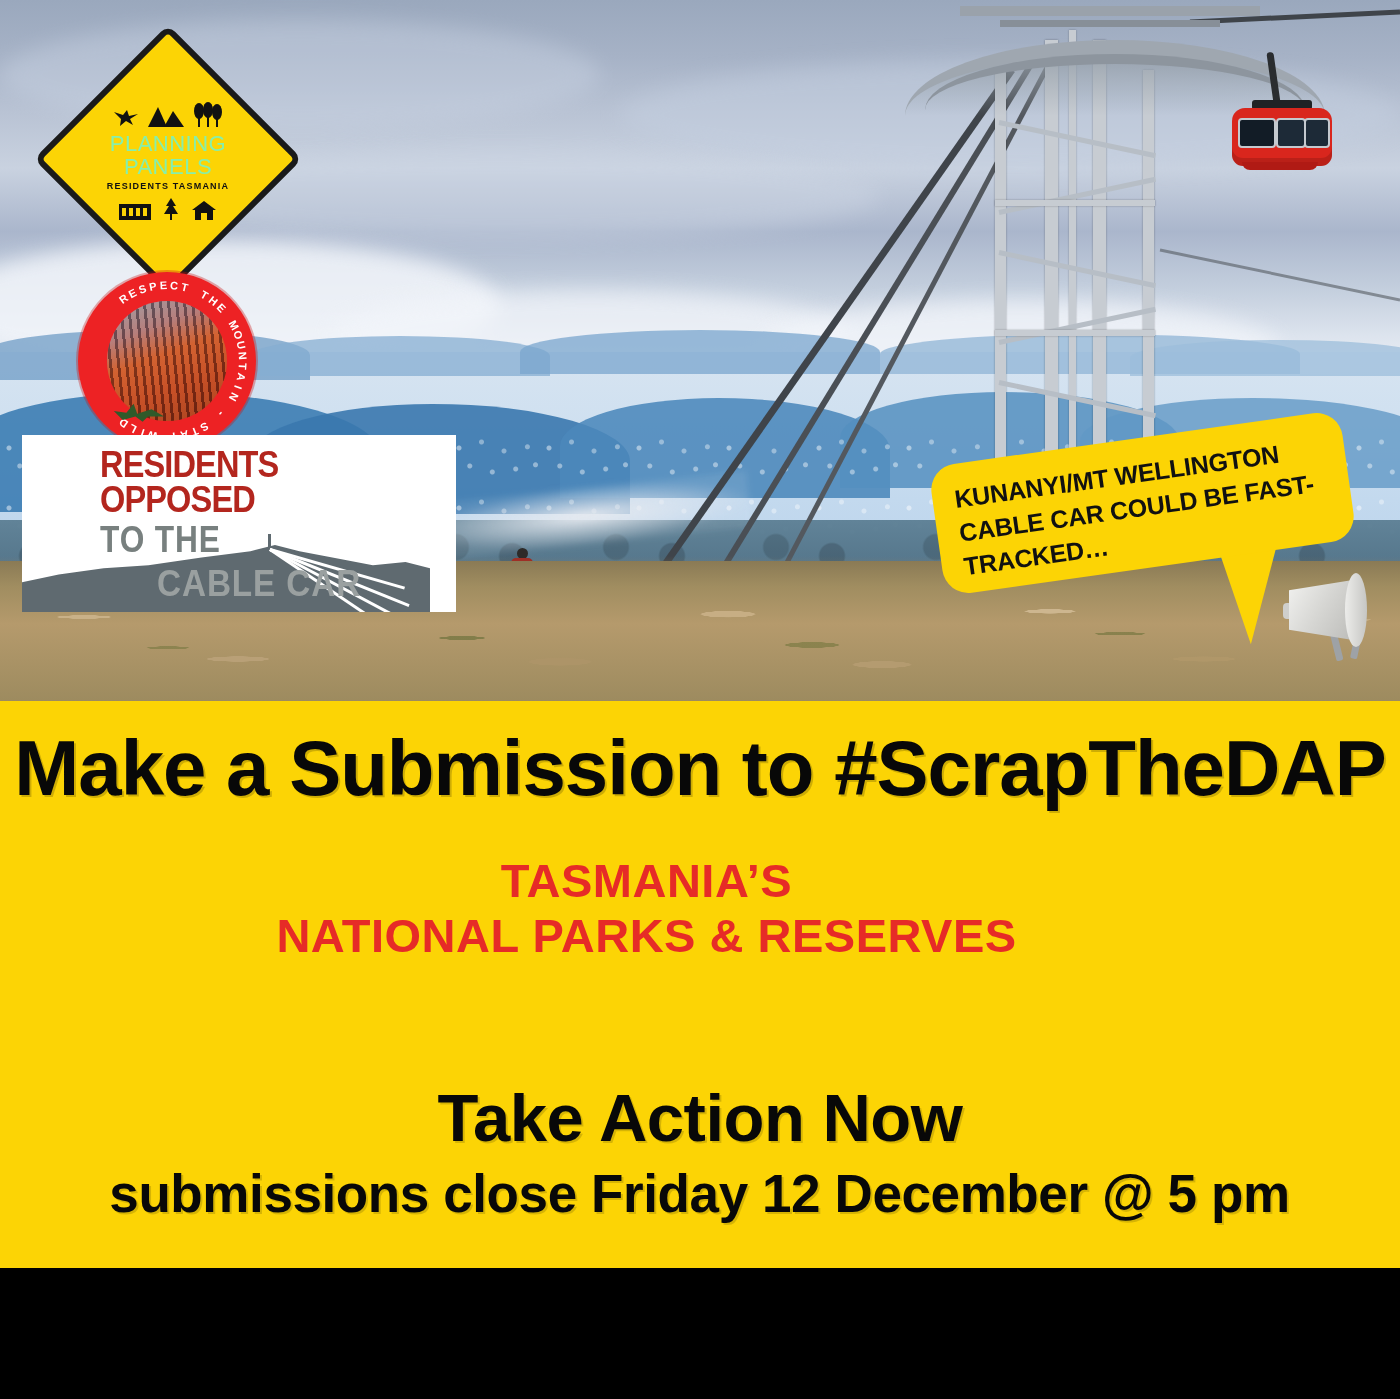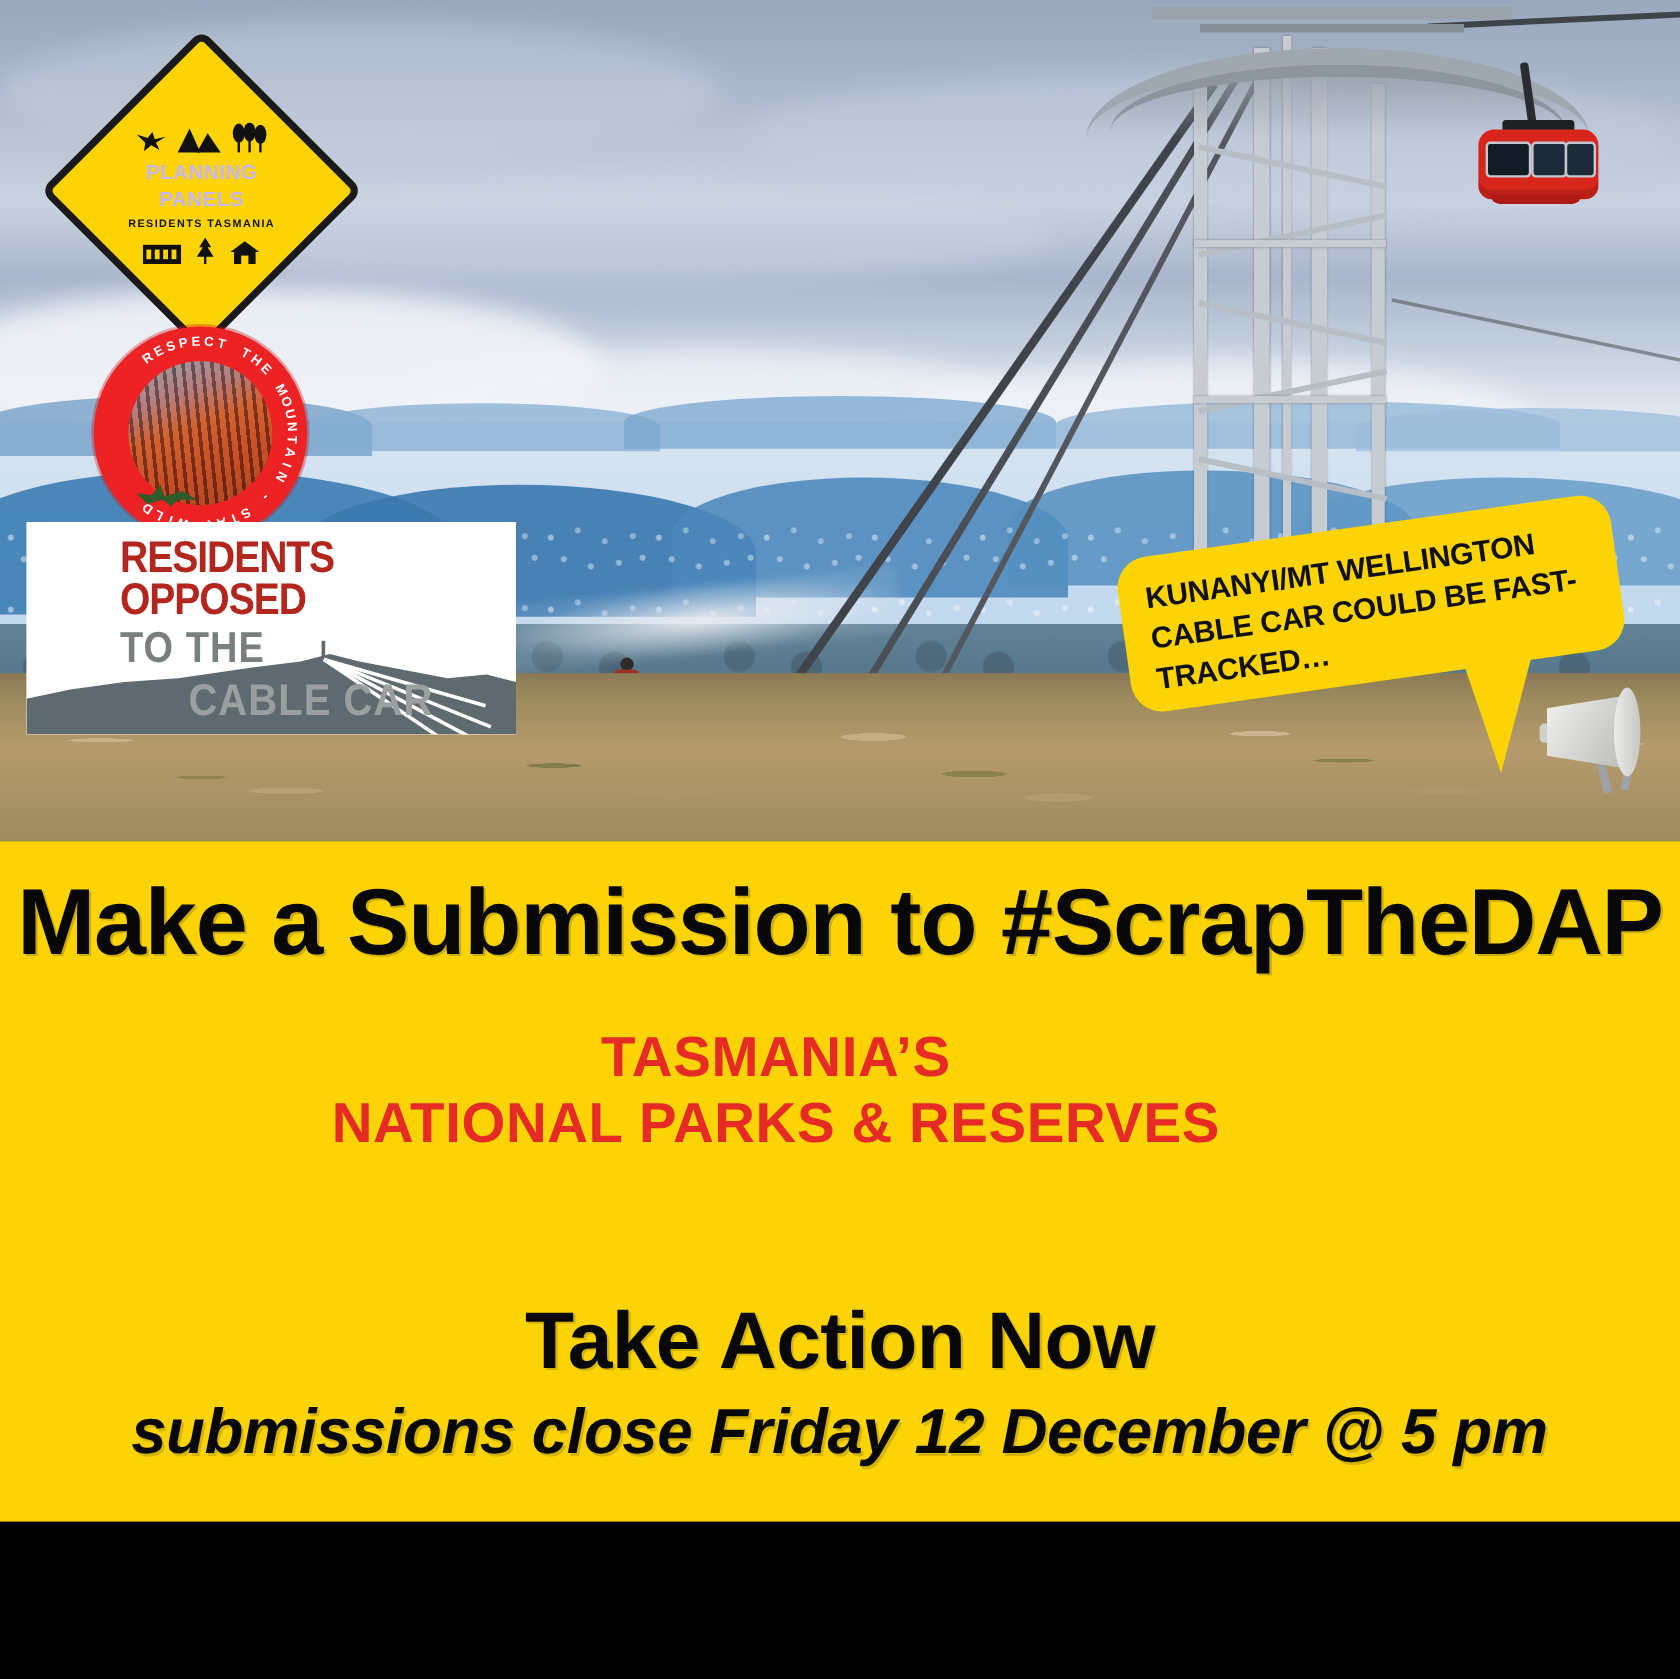--- a/index.html
+++ b/index.html
@@ -160,21 +160,21 @@
     position:absolute;inset:0;background:#fcd405;
     border:6px solid #1a1a1a;transform:rotate(45deg);
     border-radius:10px;
   }
   #pmat .inner{
     position:absolute;inset:0;display:flex;flex-direction:column;
     align-items:center;justify-content:center;gap:2px;
   }
   #pmat .glyphs{display:flex;align-items:flex-end;gap:7px;height:30px;margin-bottom:3px;}
   #pmat .pm-line1,#pmat .pm-line2{
-    font-weight:bold;font-size:17px;letter-spacing:.5px;color:#c4b5fd;line-height:21px;
+    font-weight:normal;font-size:22px;letter-spacing:.5px;color:#86efac;line-height:21px;
   }
   #pmat .pm-sub{font-size:9px;font-weight:bold;letter-spacing:1.2px;color:#111;margin-top:2px;}
   #pmat .glyphs2{display:flex;align-items:flex-end;gap:8px;height:22px;margin-top:5px;}
 
   #respect{
     position:absolute;left:78px;top:272px;width:178px;height:178px;
     border-radius:50%;background:#ed2224;
     display:flex;align-items:center;justify-content:center;
     box-shadow:0 0 0 2px rgba(200,20,20,.35);
   }
@@ -192,20 +192,21 @@
     font-size:11px;font-weight:bold;color:#fff;letter-spacing:0;
     transform-origin:0 0;white-space:pre;
   }
   #respect .eagle{
     position:absolute;left:34px;bottom:26px;width:54px;height:26px;z-index:3;
   }
 
   #roc{
     position:absolute;left:22px;top:435px;width:408px;height:177px;background:#fff;
     overflow:hidden;
+    padding-left:26px;
   }
   #roc .r-red{
     position:absolute;left:78px;top:12px;font-size:37px;line-height:35px;
     font-weight:bold;color:#b3261e;letter-spacing:-1px;
     font-family:"Liberation Sans Narrow","Liberation Sans",sans-serif;
     transform:scaleX(.88);transform-origin:left top;
   }
   #roc .r-gray1{
     position:absolute;left:78px;top:84px;font-size:36px;font-weight:bold;
     color:#78807f;letter-spacing:1px;transform:scaleX(.88);transform-origin:left top;
@@ -282,21 +283,20 @@
     position:absolute;left:0;top:378px;width:1400px;text-align:center;
     font-size:67px;font-weight:bold;color:#080808;letter-spacing:-.5px;
     font-family:"Liberation Sans Narrow","Liberation Sans",sans-serif;
     text-shadow:2px 2px 0 rgba(0,0,0,.15);
   }
   #closing{
     position:absolute;left:0;top:462px;width:1399px;text-align:center;
     font-size:53px;font-weight:bold;color:#080808;letter-spacing:-.4px;
     font-family:"Liberation Sans Narrow","Liberation Sans",sans-serif;
     text-shadow:2px 2px 0 rgba(0,0,0,.15);
-    font-style:italic;
   }
 
   
   #footer{
     position:absolute;left:0;top:1268px;width:1400px;height:131px;background:#000;
   }
   #footer .ftxt{
     position:absolute;left:0;top:44px;width:1400px;text-align:center;
     font-size:39px;font-weight:bold;letter-spacing:.2px;
     font-family:"Liberation Sans Narrow","Liberation Sans",sans-serif;

